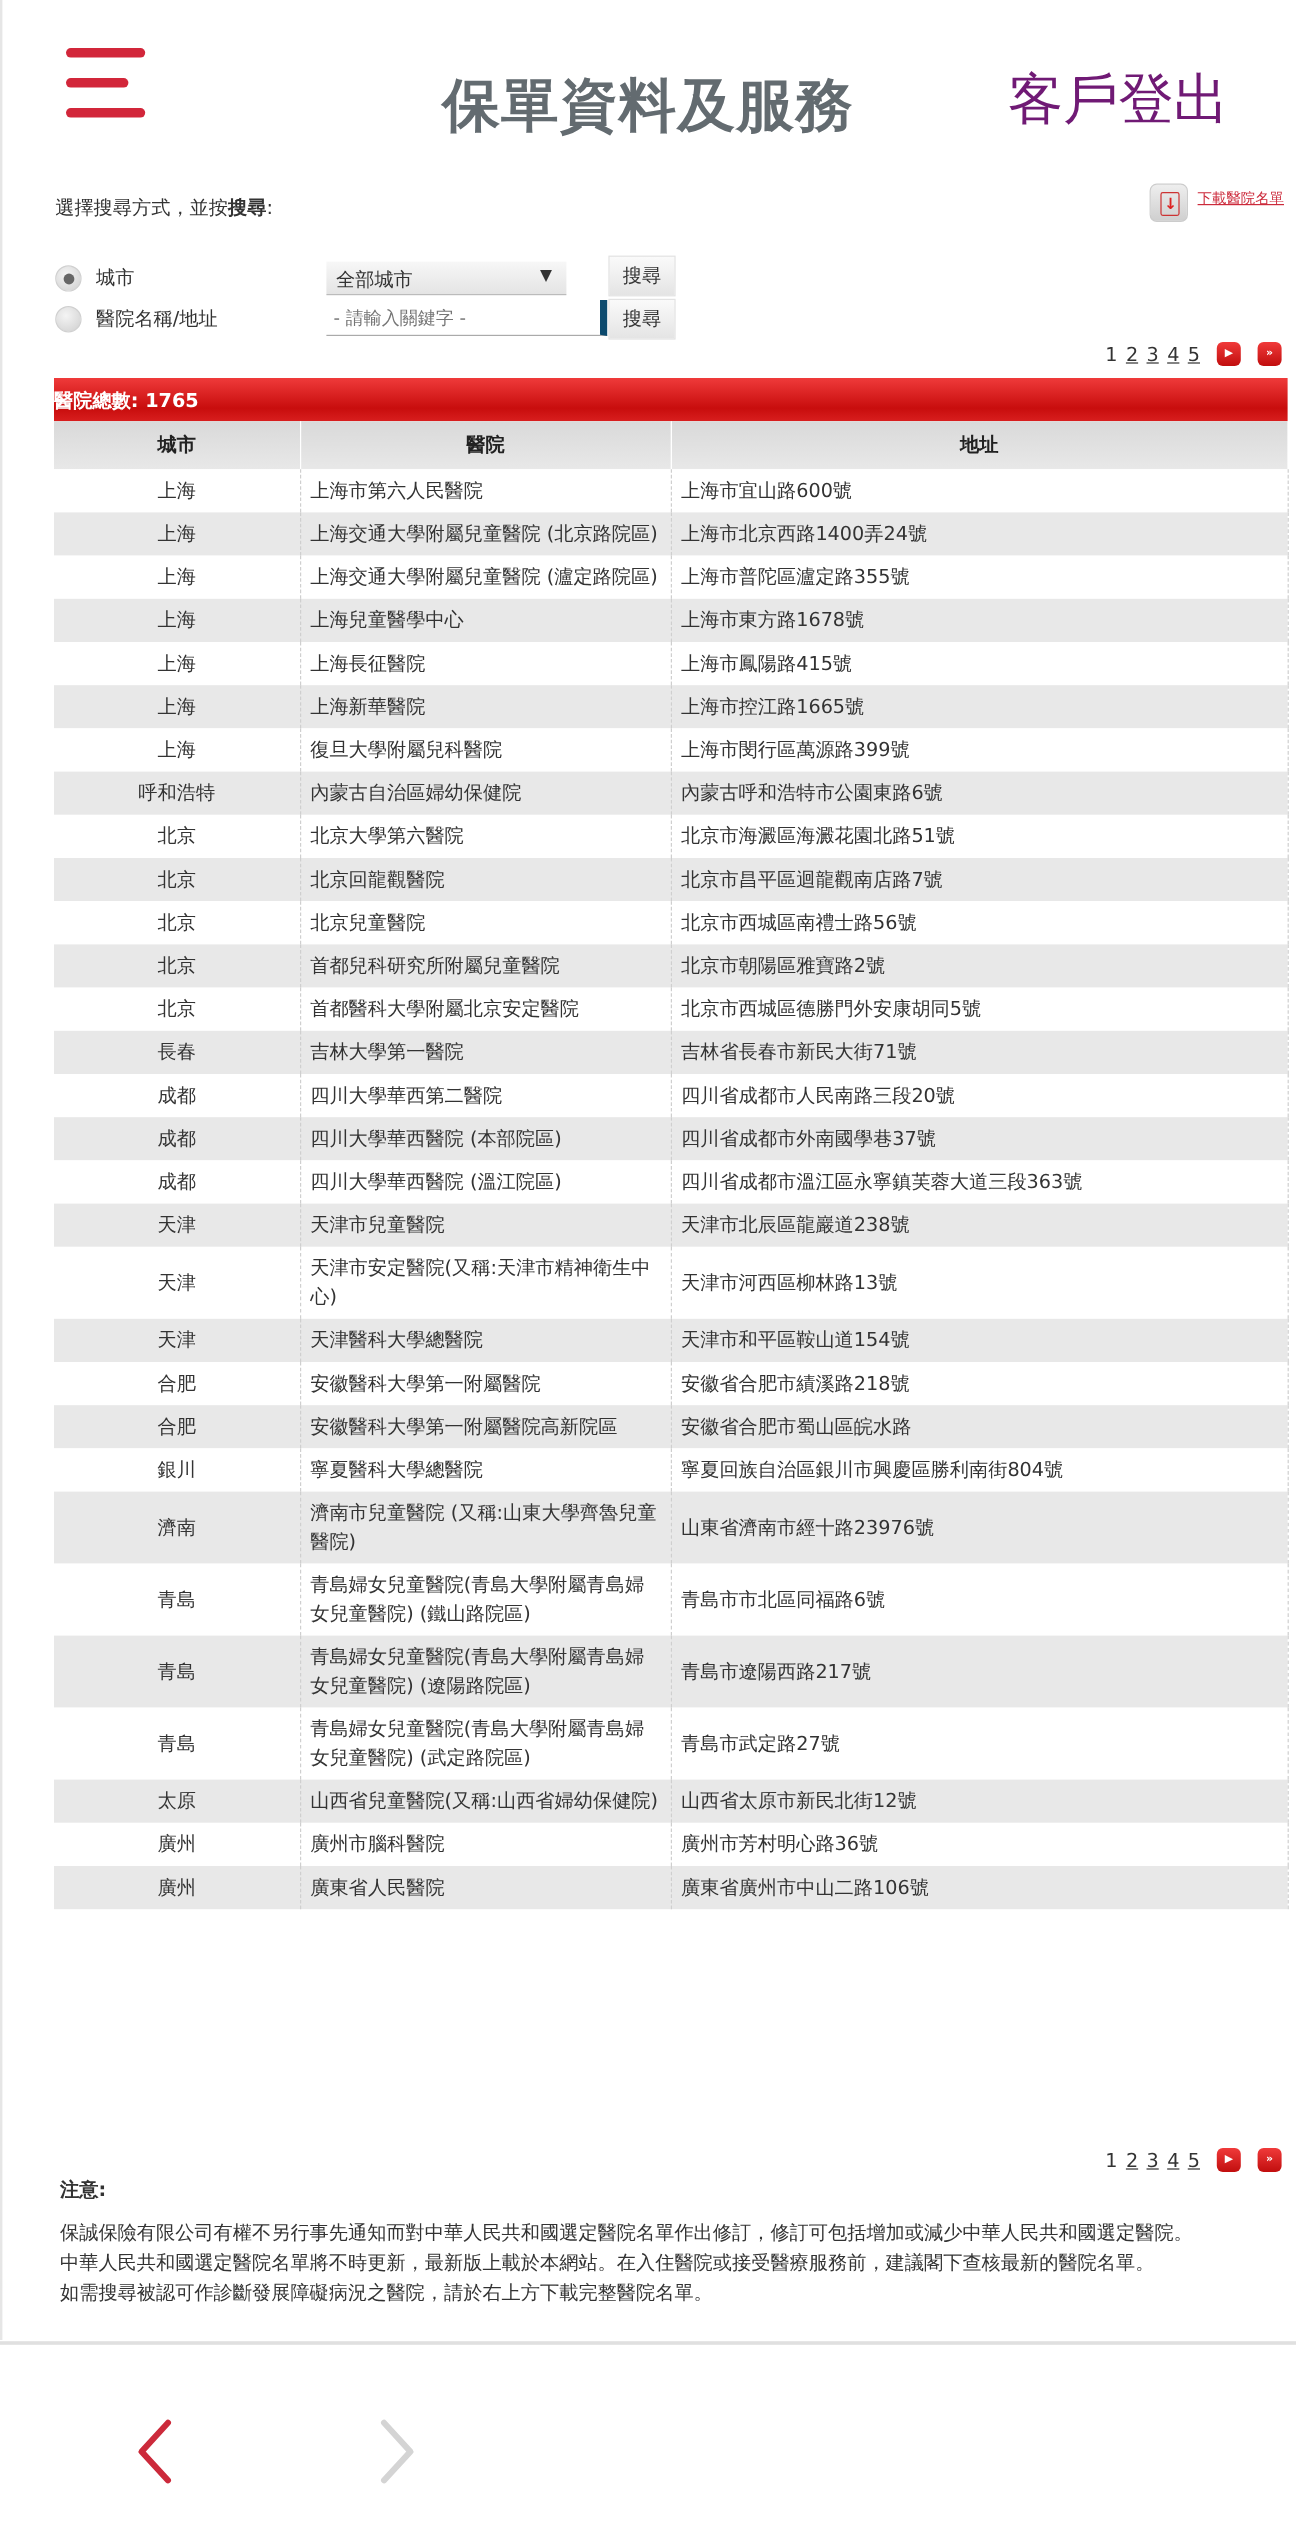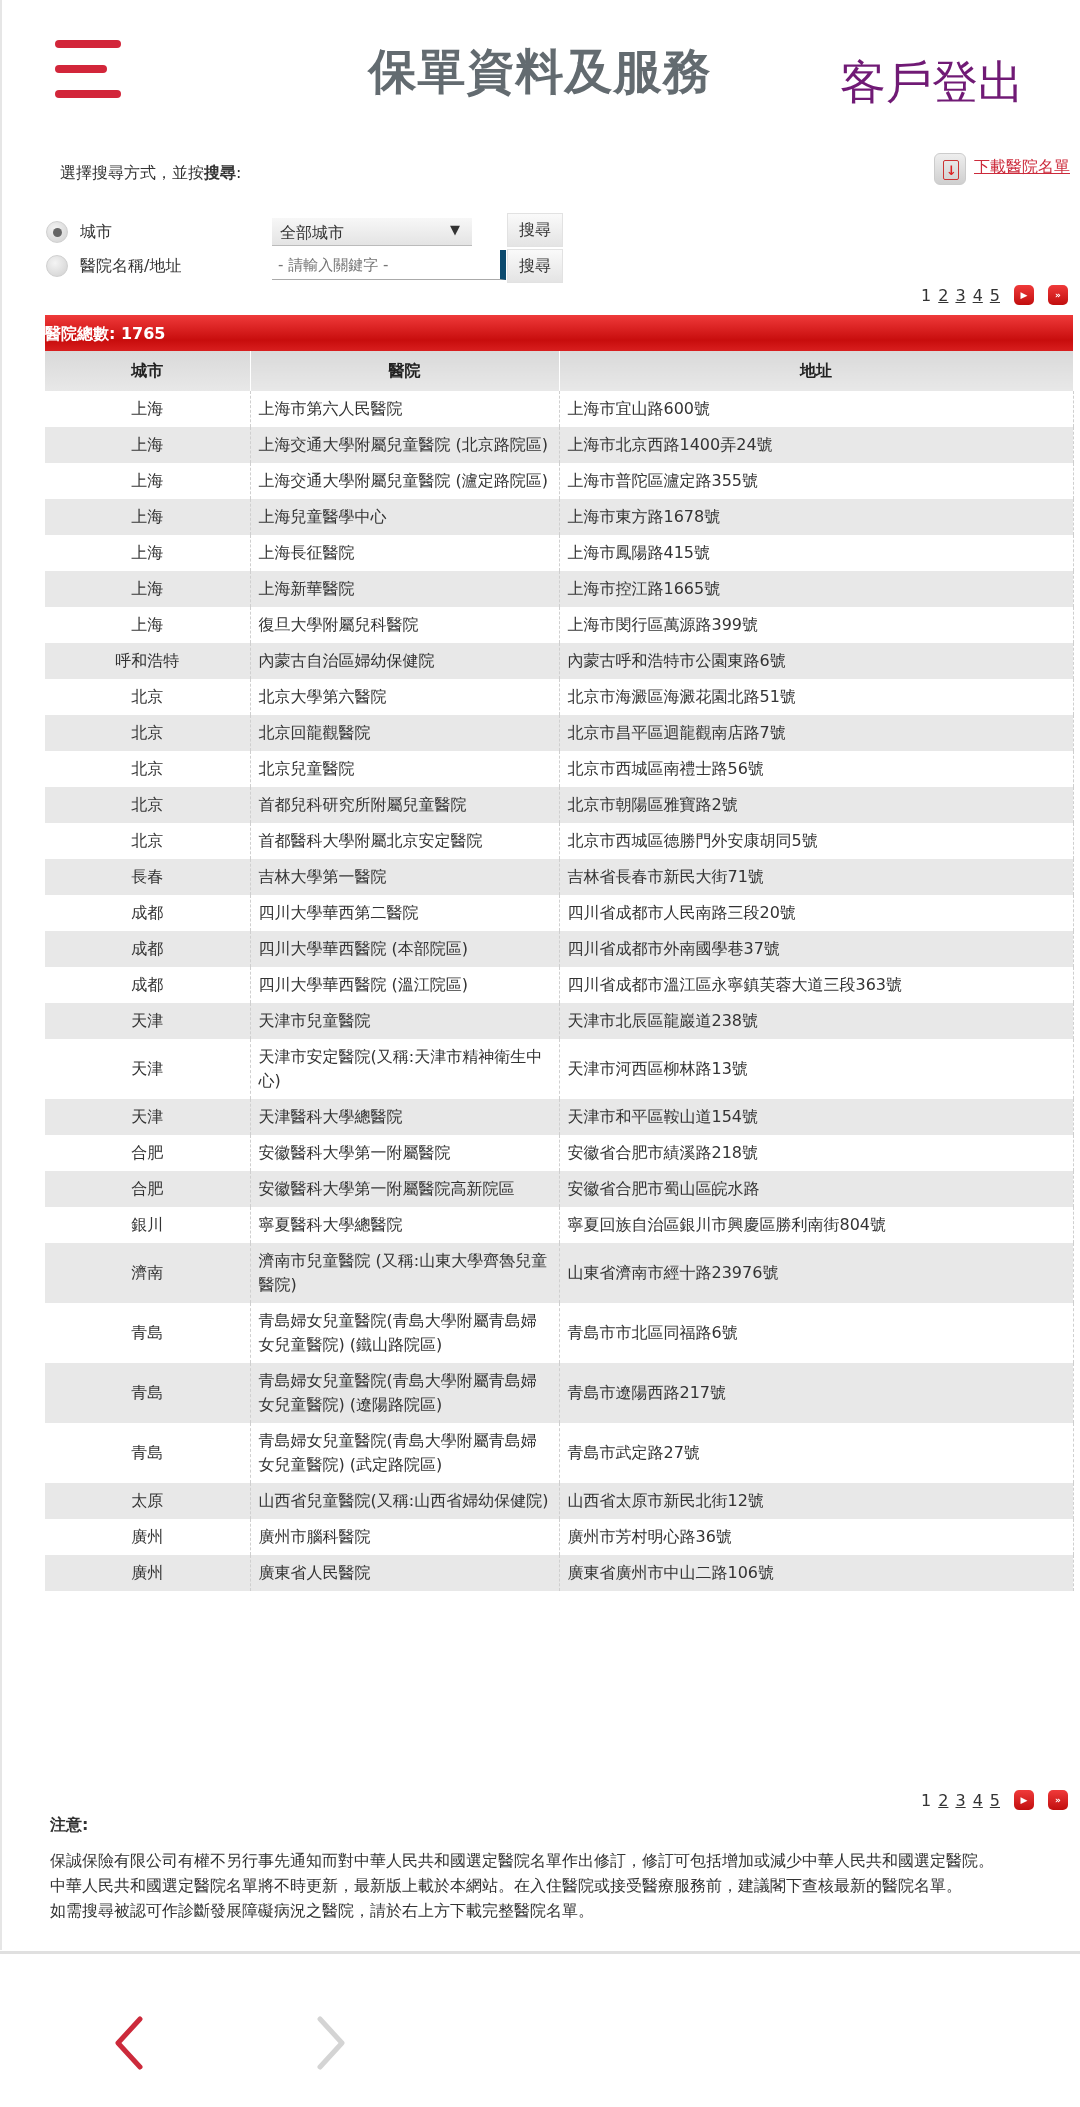--- a/index.html
+++ b/index.html
@@ -7,31 +7,31 @@
   body { font-family: "DejaVu Sans", "Liberation Sans", sans-serif; color: #333; position: relative; }
   .page-edge { position: absolute; left: 0; top: 0; width: 2px; height: 1950px; background: #e6e6e6; }
 
   
   .header { position: absolute; left: 0; top: 0; width: 1080px; height: 150px; }
   .hamburger { position: absolute; left: 55px; top: 40px; width: 70px; height: 58px; cursor: pointer; }
   .hamburger span { position: absolute; left: 0; height: 8px; border-radius: 4px; background: #d2263a; }
   .hamburger span:nth-child(1) { top: 0; width: 66px; }
   .hamburger span:nth-child(2) { top: 25px; width: 52px; }
   .hamburger span:nth-child(3) { top: 50px; width: 66px; }
-  .page-title { position: absolute; left: 0; right: 0; top: 40px; text-align: center; font-size: 48px; font-weight: bold; color: #636b70; letter-spacing: 1px; }
+  .page-title { position: absolute; left: 0; right: 0; top: 56px; text-align: center; font-size: 48px; font-weight: bold; color: #636b70; letter-spacing: 1px; }
   .logout { position: absolute; right: 56px; top: 52px; font-size: 46px; color: #701a75; cursor: pointer; }
 
   
-  .instr { position: absolute; left: 60px; top: 163px; font-size: 16px; color: #333; }
+  .instr { position: absolute; left: 46px; top: 163px; font-size: 16px; color: #333; }
   .instr b { font-weight: bold; }
   .download { position: absolute; right: 10px; top: 153px; display: flex; align-items: flex-start; cursor: pointer; }
   .download-icon { width: 32px; height: 32px; border-radius: 6px; background: linear-gradient(#eee, #cfcfcf); border: 1px solid #ccc; position: relative; margin-right: 8px; }
   .download-icon::before { content: ""; position: absolute; left: 8px; top: 6px; width: 14px; height: 18px; border: 1.5px solid #c33; border-radius: 2px; }
   .download-icon::after { content: "↓"; position: absolute; left: 11px; top: 9px; font-size: 13px; font-weight: bold; color: #d22; }
-  .download-label { font-size: 16px; color: #cc2a3b; text-decoration: underline; margin-top: 4px; }
+  .download-label { font-size: 12px; color: #cc2a3b; text-decoration: underline; margin-top: 4px; }
 
   .search-row { position: absolute; left: 46px; display: flex; align-items: center; height: 30px; }
   .radio { width: 22px; height: 22px; border-radius: 50%; background: radial-gradient(circle at 40% 35%, #f4f4f4, #cfcfcf); border: 1px solid #d0d0d0; position: relative; cursor: pointer; }
   .radio.checked::after { content: ""; position: absolute; left: 6px; top: 6px; width: 9px; height: 9px; border-radius: 50%; background: #666; }
   .radio-label { margin-left: 12px; font-size: 16px; color: #333; width: 190px; }
   .select { position: absolute; left: 272px; width: 200px; height: 28px; background: linear-gradient(#f7f7f7, #e4e4e4); border-bottom: 1px solid #bbb; font-size: 16px; padding: 5px 8px; color: #333; cursor: pointer; }
   .select .arrow { position: absolute; right: 12px; top: 4px; font-size: 13px; }
   .text-input { position: absolute; left: 272px; width: 234px; height: 30px; background: #fff; border: none; border-bottom: 1px solid #aaa; border-right: 6px solid #0c4a6e; font-size: 15px; padding: 4px 6px; color: #444; font-family: inherit; }
   .search-btn { position: absolute; left: 507px; width: 56px; height: 34px; background: linear-gradient(#fafafa, #e4e4e4); border: 1px solid #e2e2e2; font-size: 16px; color: #333; text-align: center; line-height: 32px; cursor: pointer; }
 

